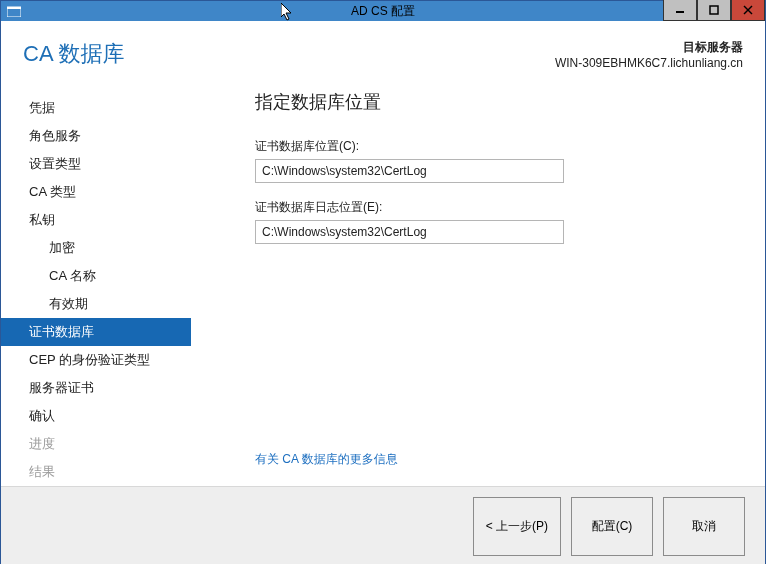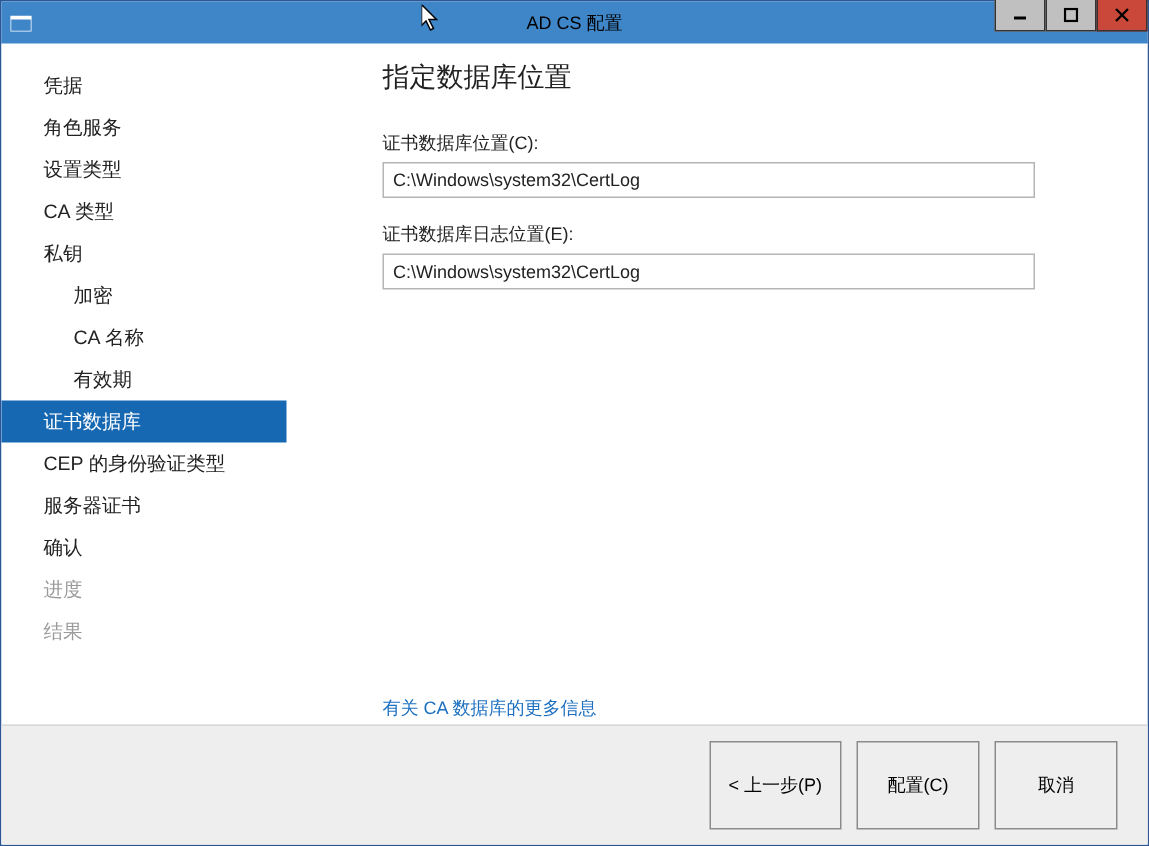--- a/index.html
+++ b/index.html
@@ -19,22 +19,22 @@
   .server-info .lbl { font-weight: bold; }
   .content-row { flex: 1; display: flex; gap: 44px; }
   .sidebar { width: 190px; padding: 14px 0 0 0; }
   .side-item { padding: 5px 10px 5px 28px; cursor: pointer; color: #222; font-size: 13px; }
   .side-item.level2 { padding-left: 48px; }
   .side-item.active { background: #1768b3; color: #fff; }
   .side-item.disabled { color: #9a9a9a; cursor: default; }
   .main { flex: 1; padding: 10px 30px 0 20px; position: relative; }
   .main-heading { font-size: 18px; color: #222; font-weight: 400; margin-bottom: 24px; }
   .field-label { font-size: 12px; color: #222; margin-bottom: 4px; }
-  .text-input { width: 435px; border: 1px solid #b5b5b5; padding: 4px 6px; font-size: 12px; font-family: inherit; background: #fff; color: #222; margin-bottom: 16px; }
-  .more-link { color: #1d6fc0; font-size: 12px; cursor: pointer; position: absolute; bottom: 2px; left: 20px; }
+  .text-input { width: 309px; border: 1px solid #b5b5b5; padding: 4px 6px; font-size: 12px; font-family: inherit; background: #fff; color: #222; margin-bottom: 16px; }
+  .more-link { color: #1d6fc0; font-size: 12px; cursor: pointer; position: absolute; bottom: 18px; left: 20px; }
   .footer { border-top: 1px solid #d8d8d8; padding: 10px 20px; display: flex; justify-content: flex-end; gap: 10px; background: #eeeeee; }
   .btn { min-width: 82px; padding: 20px 12px; border: 1px solid #8b8b8b; background: #eeeeee; font-size: 12px; cursor: pointer; font-family: inherit; }
   .btn.primary { border: 2px solid #3a6ea5; }
   .btn:disabled { color: #9a9a9a; cursor: default; }
 </style>
 </head>
 <body>
 
 <div class="window">
 
@@ -63,20 +63,27 @@
       <div class="win-btn close">
           <svg width="10" height="10">
             <line x1="1" y1="1" x2="9" y2="9" stroke="#000" stroke-width="1.5"></line>
             <line x1="9" y1="1" x2="1" y2="9" stroke="#000" stroke-width="1.5"></line>
           </svg>
         </div>
     </div>
   </div>
 
   <div class="body-area">
+    <div class="header-row">
+      <div class="page-title">CA 数据库</div>
+      <div class="server-info">
+        <div class="lbl">目标服务器</div>
+        <div>WIN-309EBHMK6C7.lichunliang.cn</div>
+      </div>
+    </div>
 
     <div class="content-row">
       <div class="sidebar" id="sidebar">
           <div class="side-item">凭据</div>
           <div class="side-item">角色服务</div>
           <div class="side-item">设置类型</div>
           <div class="side-item">CA 类型</div>
           <div class="side-item">私钥</div>
           <div class="side-item level2">加密</div>
           <div class="side-item level2">CA 名称</div>

